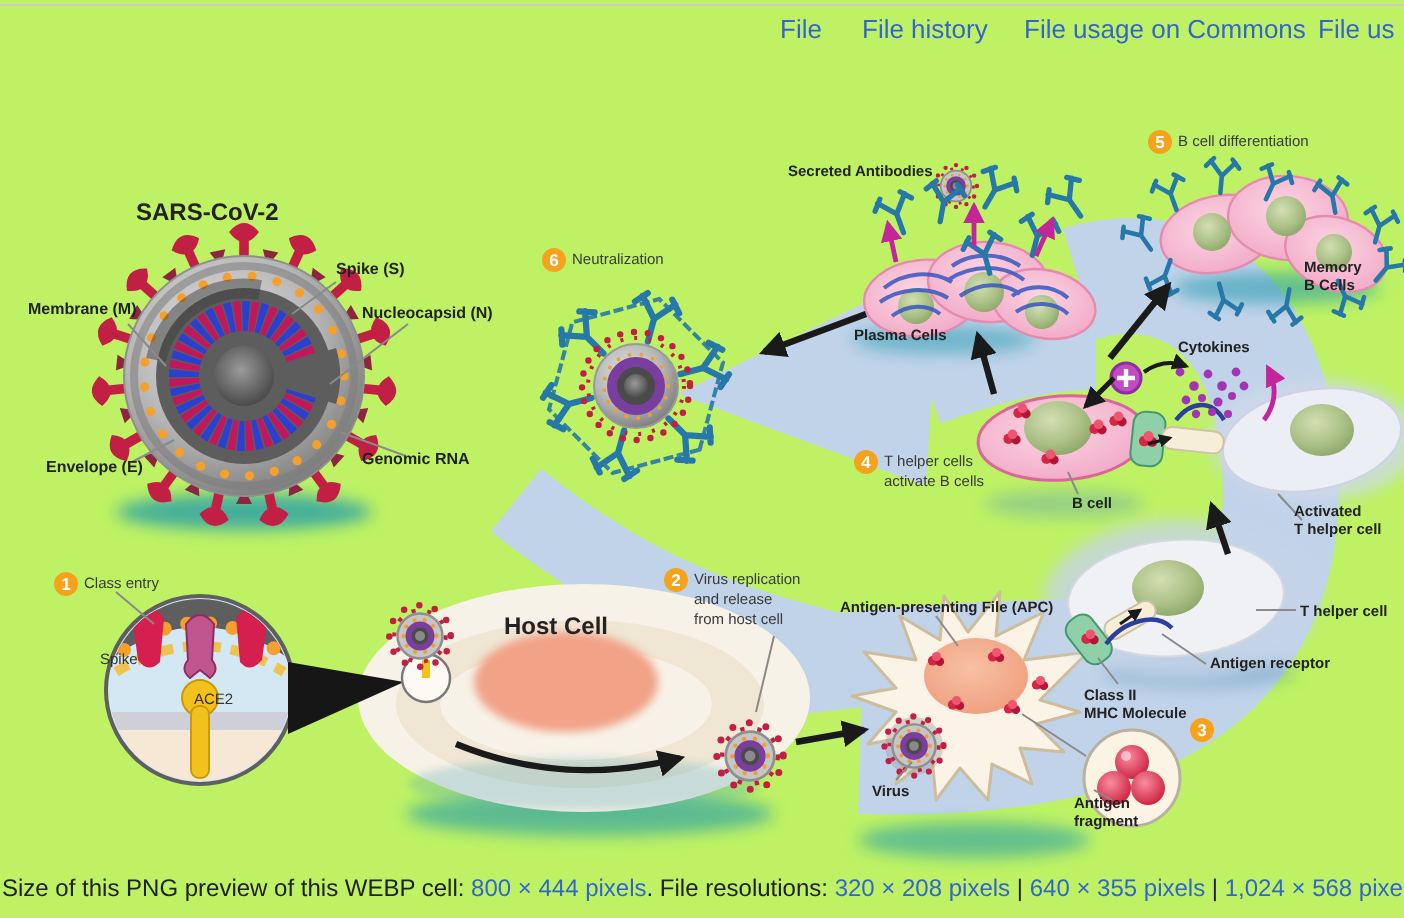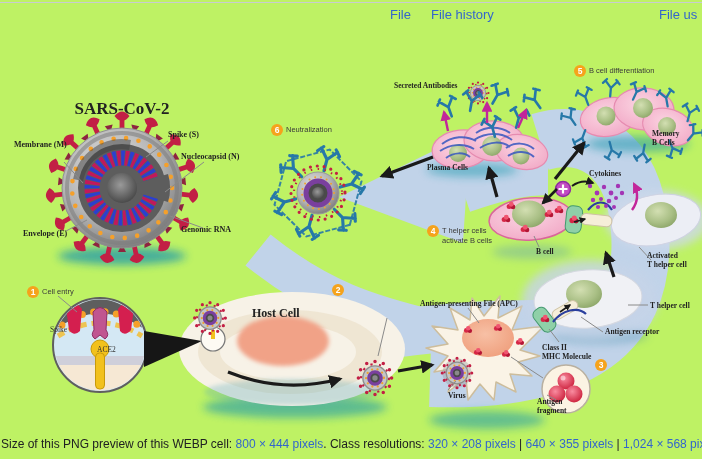--- a/index.html
+++ b/index.html
@@ -6,40 +6,41 @@
   .page { position:relative; width:702px; height:459px; background:#bef264;
           font-family:"Liberation Sans", sans-serif; overflow:hidden;padding-left:45px; }
   .topline { position:absolute; top:2px; left:0; width:702px; height:1px; background:#c8ccd1; }
   .tab { position:absolute; top:7px; font-size:13px; color:#3366cc; cursor:pointer; white-space:nowrap; }
   .banner { position:absolute; left:0; top:41px; width:702px; height:30px; background:#0f62ae;
             clip-path:polygon(0 0,702px 0,702px 8px,584px 8px,572px 30px,0 30px);
             color:#fff; font-size:20px; font-weight:bold; line-height:29px; padding-left:9px;
             box-sizing:border-box; letter-spacing:.2px; }
   svg.art { position:absolute; left:0; top:0; }
   .lbl { position:absolute; font-size:7.5px; font-weight:bold; color:#222;
-         line-height:1.2; white-space:pre-line;font-family:Liberation Serif, serif; }
+         line-height:1.2; white-space:pre-line; }
   .lbl.vs { font-size:8px; }
   .lbl.rg { font-weight:normal; color:#333; }
   .lbl.big { font-size:12px; }
-  .lbl.title { font-size:17px; text-align:center; }
+  .lbl.title { font-size:12px; }
   .step { position:absolute; display:flex; gap:3px; align-items:flex-start; }
   .badge { flex:0 0 auto; width:12px; height:12px; border-radius:50%; background:#f5a31c;
            color:#fff; font-size:8.5px; font-weight:bold; text-align:center; line-height:12px; }
   .step .txt { font-size:7.5px; color:#3a3a3a; line-height:1.3; white-space:pre-line; padding-top:1px; }
   .fileinfo { position:absolute; left:1px; top:437px; font-size:12px; color:#202122; white-space:pre; }
   .fileinfo .link { color:#3366cc; cursor:pointer; }
 </style>
 </head>
 <body>
 
 <div class="page">
 
   <div class="topline"></div>
   <span class="tab" style="left:390px">File</span>
   <span class="tab" style="left:431px">File history</span>
+  <span class="tab" style="left:512px">File usage on Commons</span>
   <span class="tab" style="left:659px">File us</span>
 
 
   <svg class="art" width="702" height="459" viewBox="0 0 702 459">
     <defs>
       <filter id="b4" x="-80%" y="-80%" width="260%" height="260%">
           <feGaussianBlur stdDeviation="4"></feGaussianBlur>
         </filter>
       <filter id="b2" x="-60%" y="-60%" width="220%" height="220%">
           <feGaussianBlur stdDeviation="2"></feGaussianBlur>
@@ -369,21 +370,21 @@
         <path d="M603 332 L581 317"></path>
       <path d="M648 305 L628 305"></path>
         <path d="M651 260 L639 247"></path>
         <path d="M511 357 L543 378"></path>
       <path d="M556 400 L547 395"></path>
     </g>
   </svg>
 
   <div class="lbl title" style="left:68px;top:99px;width:108px">SARS-CoV-2</div>
   <div class="lbl vs" style="left:168px;top:130px">Spike (S)</div>
-  <div class="lbl vs" style="left:14px;top:140px">Membrane (M)</div>
+  <div class="lbl vs" style="left:14px;top:150px">Membrane (M)</div>
   <div class="lbl vs" style="left:181px;top:152px">Nucleocapsid (N)</div>
   <div class="lbl vs" style="left:23px;top:229px">Envelope (E)</div>
   <div class="lbl vs" style="left:181px;top:225px">Genomic RNA</div>
 
   <div class="lbl big" style="left:252px;top:306px">Host Cell</div>
   <div class="lbl rg" style="left:50px;top:325px">Spike</div>
   <div class="lbl rg" style="left:97px;top:345px">ACE2</div>
 
   <div class="lbl" style="left:394px;top:81px">Secreted Antibodies</div>
   <div class="lbl" style="left:427px;top:163px">Plasma Cells</div>
@@ -391,43 +392,46 @@
 B Cells</div>
   <div class="lbl" style="left:589px;top:169px">Cytokines</div>
   <div class="lbl" style="left:536px;top:247px">B cell</div>
   <div class="lbl" style="left:647px;top:251px">Activated
 T helper cell</div>
   <div class="lbl" style="left:650px;top:301px">T helper cell</div>
   <div class="lbl" style="left:605px;top:327px">Antigen receptor</div>
   <div class="lbl" style="left:420px;top:299px">Antigen-presenting File (APC)</div>
   <div class="lbl" style="left:542px;top:343px">Class II
 MHC Molecule</div>
-  <div class="lbl" style="left:448px;top:391px">Virus</div>
+  <div class="lbl" style="left:436px;top:391px">Virus</div>
   <div class="lbl" style="left:537px;top:397px">Antigen
 fragment</div>
 
   <div class="step" style="left:27px;top:286px">
     <span class="badge">1</span>
-    <span class="txt">Cell entry</span>
+    <span class="txt">Class entry</span>
   </div>
   <div class="step" style="left:332px;top:284px;width:86px">
     <span class="badge">2</span>
+    <span class="txt">Virus replication
+and release
+from host cell</span>
   </div>
   <div class="step" style="left:595px;top:359px;width:100px">
     <span class="badge">3</span>
   </div>
   <div class="step" style="left:427px;top:225px;width:80px">
     <span class="badge">4</span>
     <span class="txt">T helper cells
 activate B cells</span>
   </div>
   <div class="step" style="left:574px;top:65px">
     <span class="badge">5</span>
     <span class="txt">B cell differentiation</span>
   </div>
   <div class="step" style="left:271px;top:124px">
     <span class="badge">6</span>
     <span class="txt">Neutralization</span>
   </div>
 
-  <div class="fileinfo"><span>Size of this PNG preview of this WEBP cell: </span><span class="link">800 × 444 pixels</span><span>. Class resolutions: </span><span class="link">320 × 208 pixels</span><span> | </span><span class="link">640 × 355 pixels</span><span> | </span><span class="link">1,024 × 568 pixels</span></div>
+  <div class="fileinfo"><span>Size of this PNG preview of this WEBP cell: </span><span class="link">800 × 444 pixels</span><span>. File resolutions: </span><span class="link">320 × 208 pixels</span><span> | </span><span class="link">640 × 355 pixels</span><span> | </span><span class="link">1,024 × 568 pixels</span></div>
 
 </div>
 
 </body></html>

